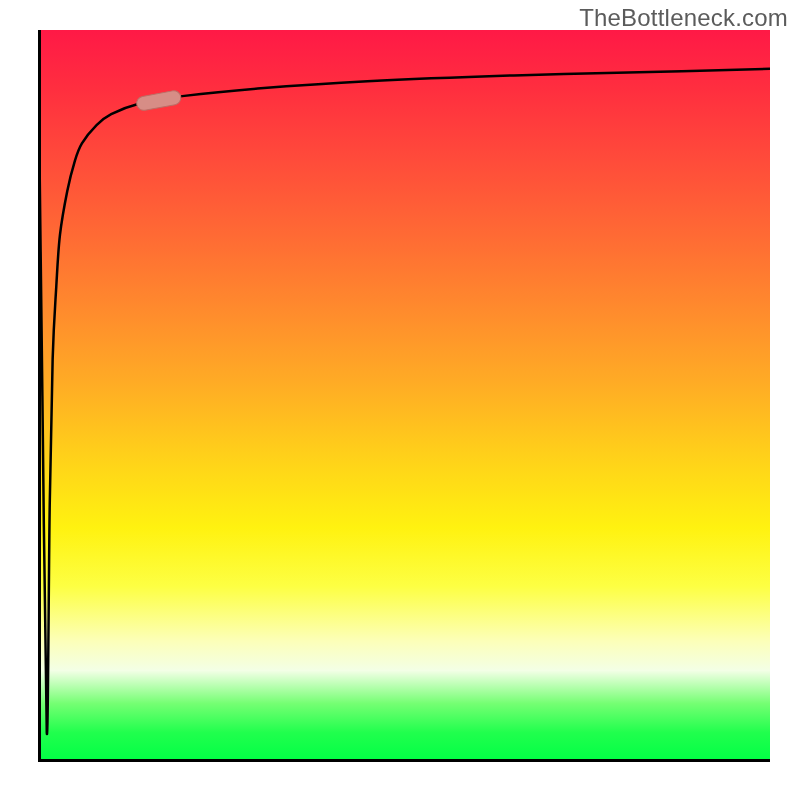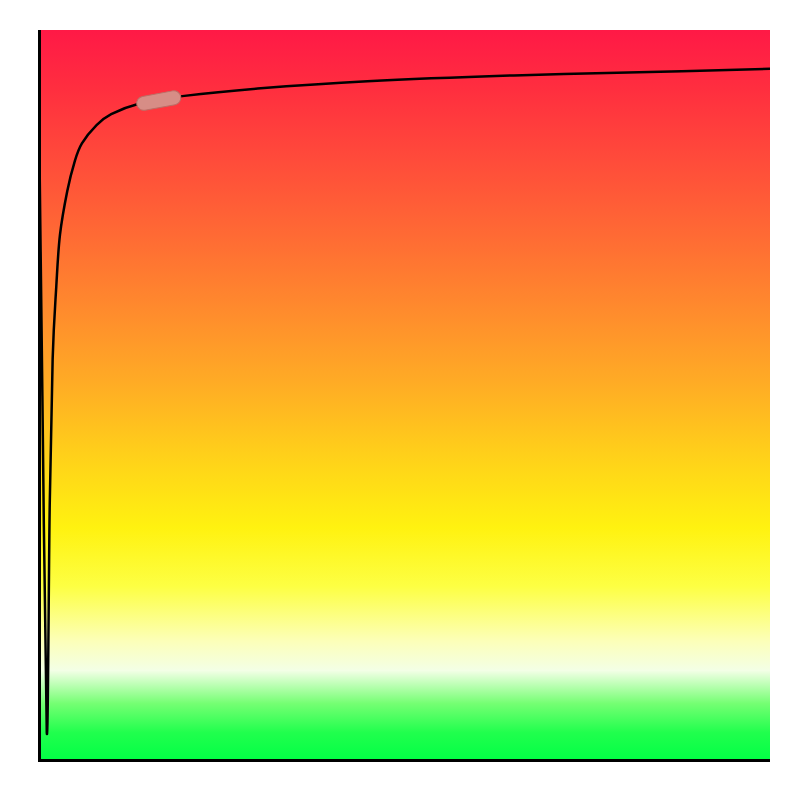--- a/index.html
+++ b/index.html
@@ -85,20 +85,21 @@
     width: 100%;
     height: 3px;
     background: #000;
   }
 </style>
 </head>
 <body>
 
 <div class="figure">
 
+  <div class="watermark">TheBottleneck.com</div>
 
   <div class="plot-clip">
     <div class="gradient-bg"></div>
     <svg class="curve" viewBox="0 0 732 732" preserveAspectRatio="none">
       <path d="M 0.00 0.00 C 0.73 61.00, 2.93 248.88, 4.39 366.00 C 5.86 483.12, 7.56 684.42, 8.78 702.72 C 10.00 721.02, 10.74 538.02, 11.71 475.80 C 12.69 413.58, 13.54 366.00, 14.64 329.40 C 15.74 292.80, 17.08 276.94, 18.30 256.20 C 19.52 235.46, 20.13 220.82, 21.96 204.96 C 23.79 189.10, 26.84 173.24, 29.28 161.04 C 31.72 148.84, 34.16 139.69, 36.60 131.76 C 39.04 123.83, 40.26 119.56, 43.92 113.46 C 47.58 107.36, 53.68 100.04, 58.56 95.16 C 63.44 90.28, 65.88 87.84, 73.20 84.18 C 80.52 80.52, 90.28 76.25, 102.48 73.20 C 114.68 70.15, 126.88 68.32, 146.40 65.88 C 165.92 63.44, 189.10 61.00, 219.60 58.56 C 250.10 56.12, 286.70 53.44, 329.40 51.24 C 372.10 49.04, 427.00 46.97, 475.80 45.38 C 524.60 43.80, 579.50 42.82, 622.20 41.72 C 664.90 40.63, 713.70 39.28, 732.00 38.80" fill="none" stroke="#000000" stroke-width="2.5" stroke-linejoin="round" stroke-linecap="round"></path>
       <rect x="98.45" y="63.53" width="44.66" height="14" rx="7.00" ry="7.00" fill="#d78d86" stroke="#bb6e66" stroke-width="1" transform="rotate(-10.43 120.78 70.53)"></rect>
     </svg>
   </div>
 
   <div class="axis-frame">

